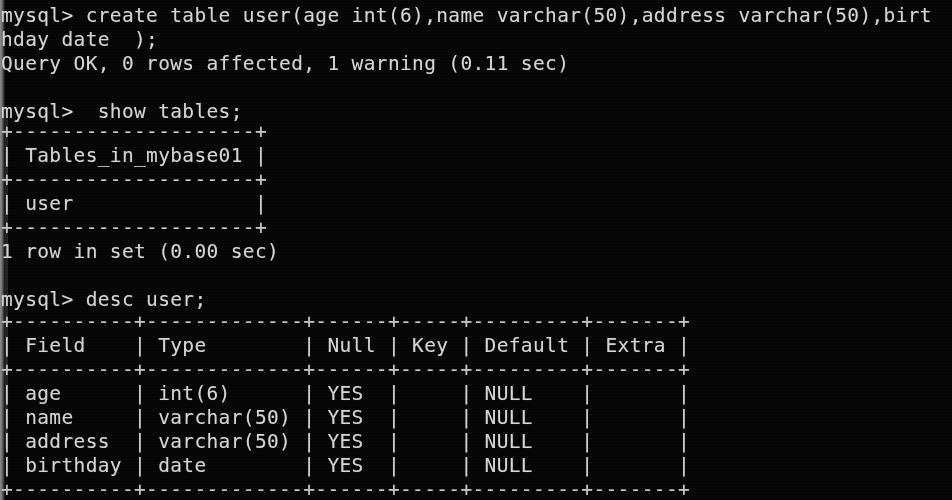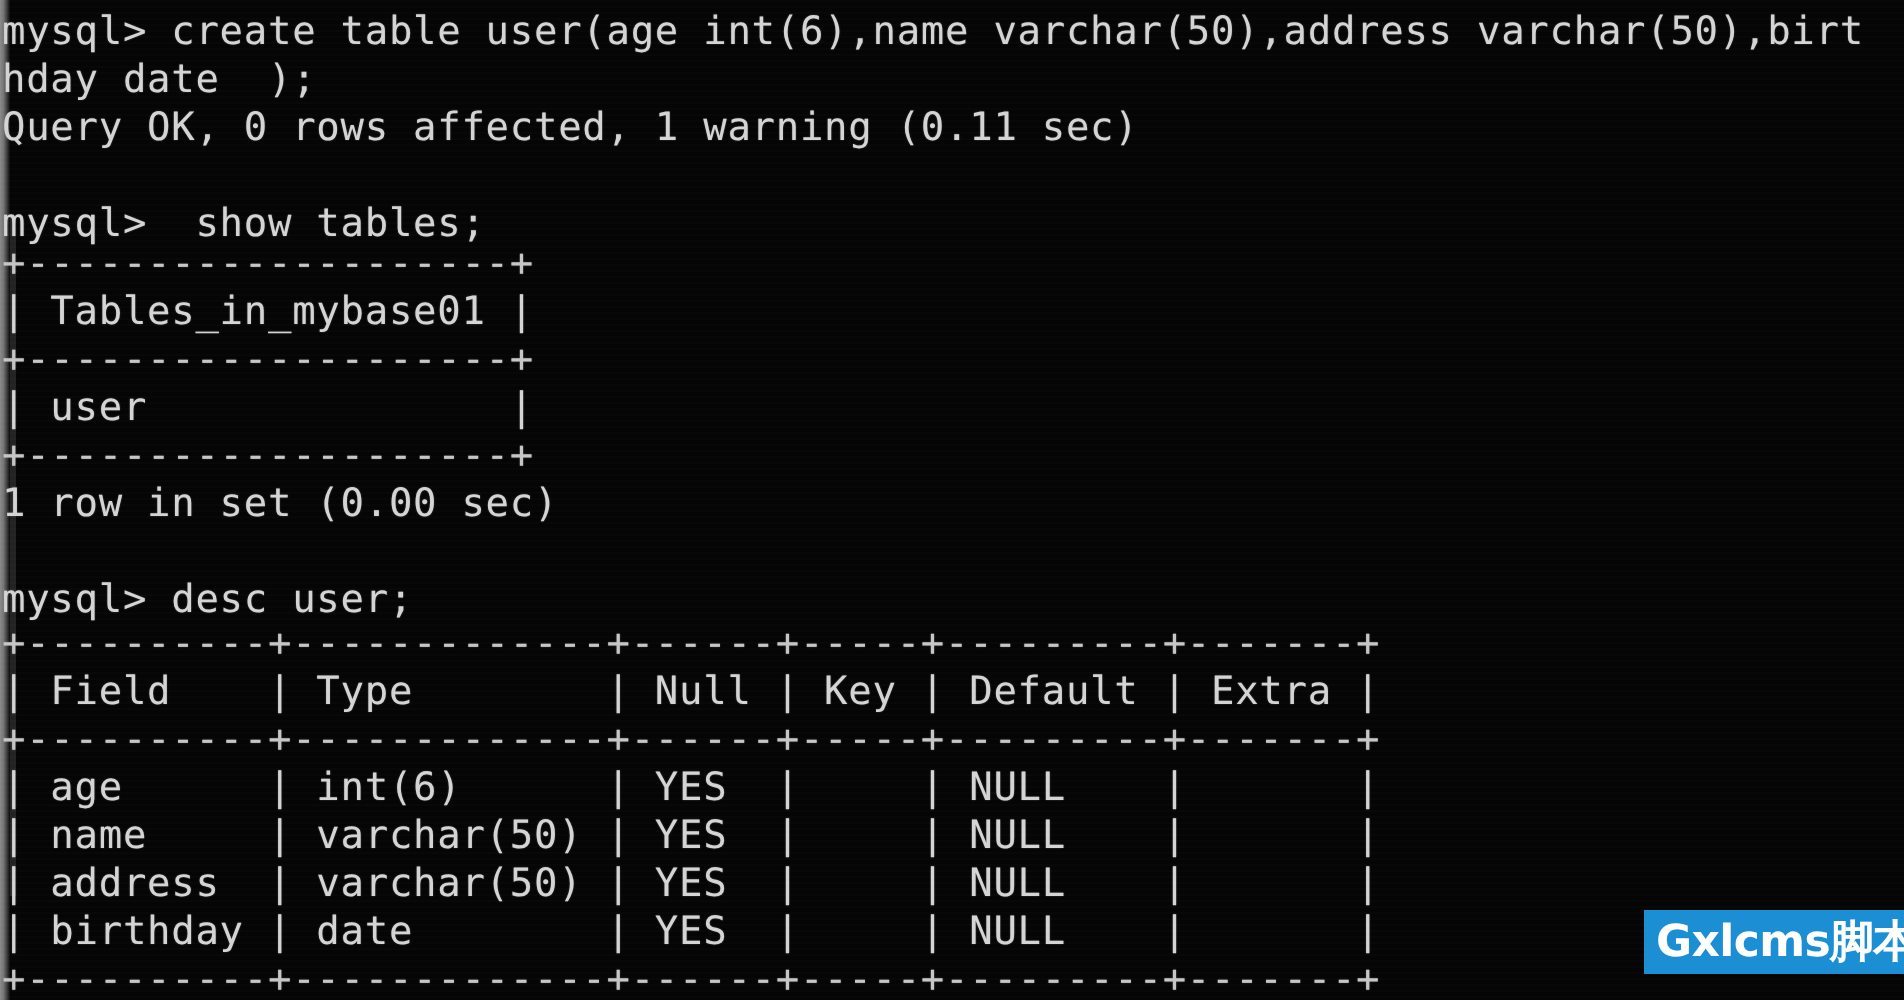--- a/index.html
+++ b/index.html
@@ -119,17 +119,14 @@
     <div class="line rule" style="top:358px">+----------+-------------+------+-----+---------+-------+</div>
     <div class="line" style="top:382px">| age      | int(6)      | YES  |     | NULL    |       |</div>
     <div class="line" style="top:406px">| name     | varchar(50) | YES  |     | NULL    |       |</div>
     <div class="line" style="top:430px">| address  | varchar(50) | YES  |     | NULL    |       |</div>
     <div class="line" style="top:454px">| birthday | date        | YES  |     | NULL    |       |</div>
     <div class="line rule" style="top:478px">+----------+-------------+------+-----+---------+-------+</div>
   </div>
 
   <div id="grain"></div>
 
-  <div id="watermark">
-    <span class="wm-text">Gxlcms脚本</span>
-  </div>
 
 </div>
 
 </body></html>

